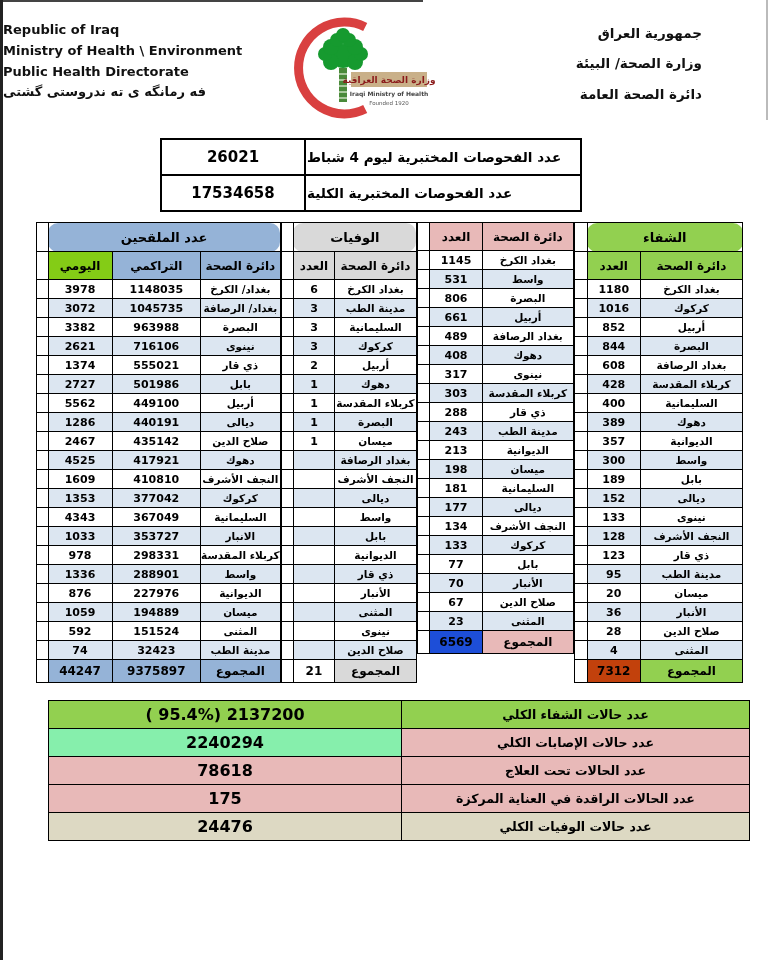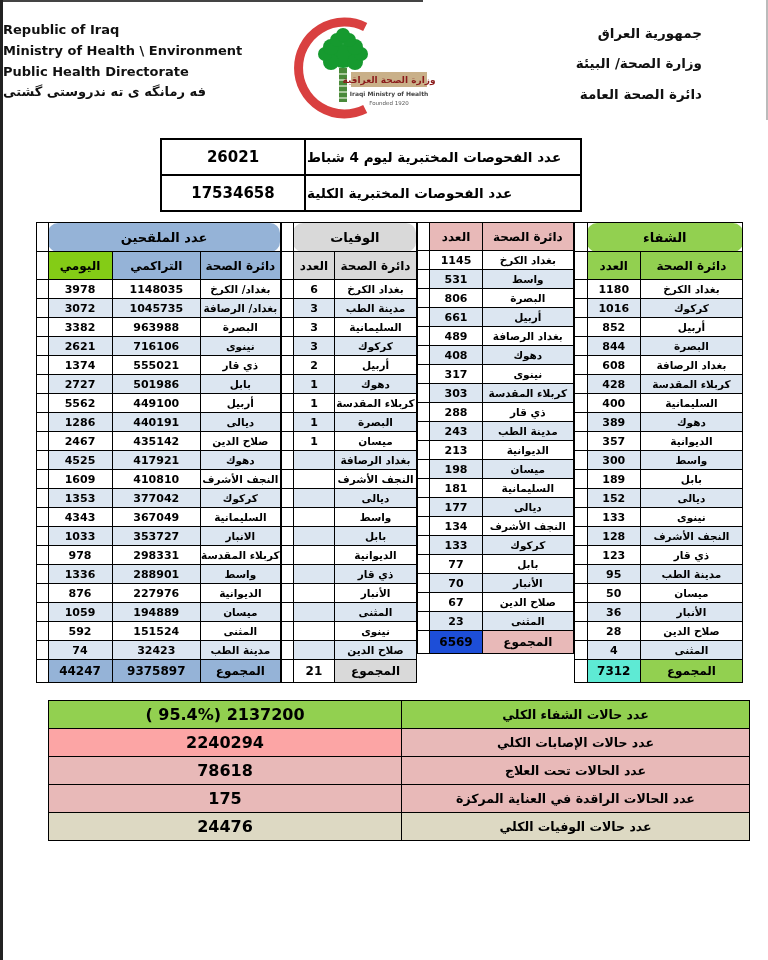--- a/index.html
+++ b/index.html
@@ -213,21 +213,21 @@
               <td class="num">123</td>
               <td class="sep"></td>
             </tr>
             <tr>
               <td class="">مدينة الطب</td>
               <td class="num">95</td>
               <td class="sep"></td>
             </tr>
             <tr>
               <td class="">ميسان</td>
-              <td class="num">50</td>
+              <td class="num">20</td>
               <td class="sep"></td>
             </tr>
             <tr>
               <td class="">الأنبار</td>
               <td class="num">36</td>
               <td class="sep"></td>
             </tr>
             <tr>
               <td class="">صلاح الدين</td>
               <td class="num">28</td>
@@ -235,21 +235,21 @@
             </tr>
             <tr>
               <td class="">المثنى</td>
               <td class="num">4</td>
               <td class="sep"></td>
             </tr>
           </tbody>
           <tfoot>
             <tr class="total">
               <td class="" style="background: rgb(146, 208, 80);">المجموع</td>
-              <td class="num" style="background: #5eead4;">7312</td>
+              <td class="num" style="background: #c2410c;">7312</td>
               <td class="sep"></td>
             </tr>
           </tfoot>
         </table>
       </div>
     <div>
         <table class="mt tbl-new_cases" dir="rtl">
           <colgroup>
             <col>
             <col>
@@ -657,21 +657,21 @@
   </div>
 
   <table class="summary">
     <tbody>
         <tr>
       <td class="lbl" style="background: rgb(146, 208, 80);">عدد حالات الشفاء الكلي</td>
       <td class="val" style="background: rgb(146, 208, 80);">( 95.4%)  2137200</td>
     </tr>
     <tr>
       <td class="lbl" style="background: rgb(232, 185, 184);">عدد حالات الإصابات الكلي</td>
-      <td class="val" style="background: #fca5a5;">2240294</td>
+      <td class="val" style="background: #86efac;">2240294</td>
     </tr>
     <tr>
       <td class="lbl" style="background: rgb(232, 185, 184);">عدد الحالات تحت العلاج</td>
       <td class="val" style="background: rgb(232, 185, 184);">78618</td>
     </tr>
     <tr>
       <td class="lbl" style="background: rgb(232, 185, 184);">عدد الحالات الراقدة في العناية المركزة</td>
       <td class="val" style="background: rgb(232, 185, 184);">175</td>
     </tr>
     <tr>

